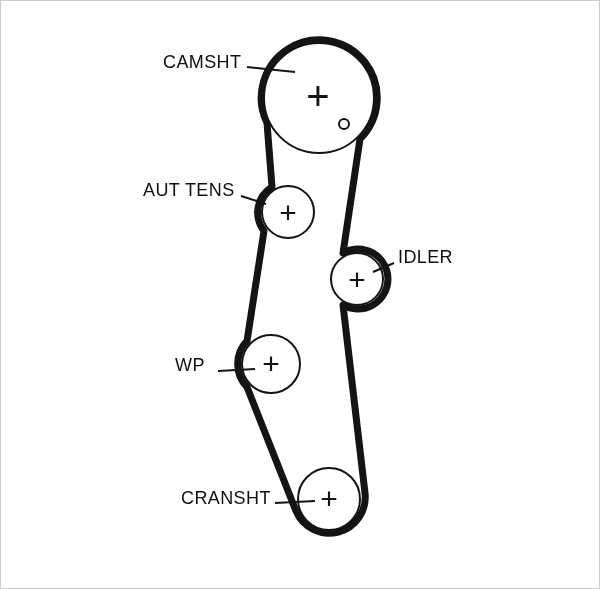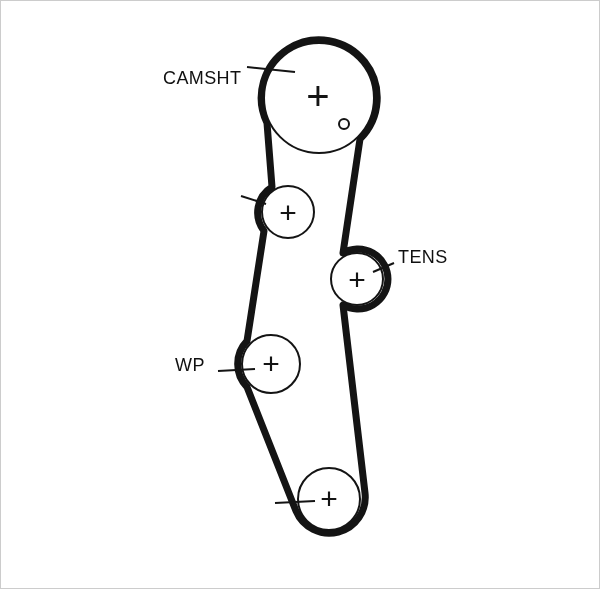--- a/index.html
+++ b/index.html
@@ -24,21 +24,21 @@
   }
   .lbl {
     position: absolute;
     font-size: 18px;
     line-height: 20px;
     color: #101010;
     letter-spacing: 0.4px;
     white-space: nowrap;
     user-select: none;
   }
-  .lbl-camsht  { left: 162px; top: 67px; text-align: right;  }
+  .lbl-camsht  { left: 162px; top: 51px; text-align: right;  }
   .lbl-auttens { left: 142px; top: 179px; }
   .lbl-idler   { left: 397px; top: 246px; }
   .lbl-wp      { left: 174px; top: 354px; }
   .lbl-cransht { left: 180px; top: 487px; }
 </style>
 </head>
 <body>
 
 <div class="canvas">
 
@@ -71,16 +71,18 @@
     <text x="328" y="497" font-size="30" fill="#141414" text-anchor="middle" dominant-baseline="central">+</text>
 
     <line x1="246" y1="66" x2="294" y2="71" stroke="#141414" stroke-width="2"></line>
     <line x1="240" y1="195" x2="265" y2="203" stroke="#141414" stroke-width="2"></line>
     <line x1="393" y1="262" x2="372" y2="271" stroke="#141414" stroke-width="2"></line>
     <line x1="217" y1="370" x2="254" y2="368" stroke="#141414" stroke-width="2"></line>
     <line x1="274" y1="502" x2="314" y2="500" stroke="#141414" stroke-width="2"></line>
   </svg>
 
   <div class="lbl lbl-camsht">CAMSHT</div>
-  <div class="lbl lbl-idler">TENS</div>
+  <div class="lbl lbl-auttens">AUT TENS</div>
+  <div class="lbl lbl-idler">IDLER</div>
   <div class="lbl lbl-wp">WP</div>
+  <div class="lbl lbl-cransht">CRANSHT</div>
 
 </div>
 
 </body></html>

